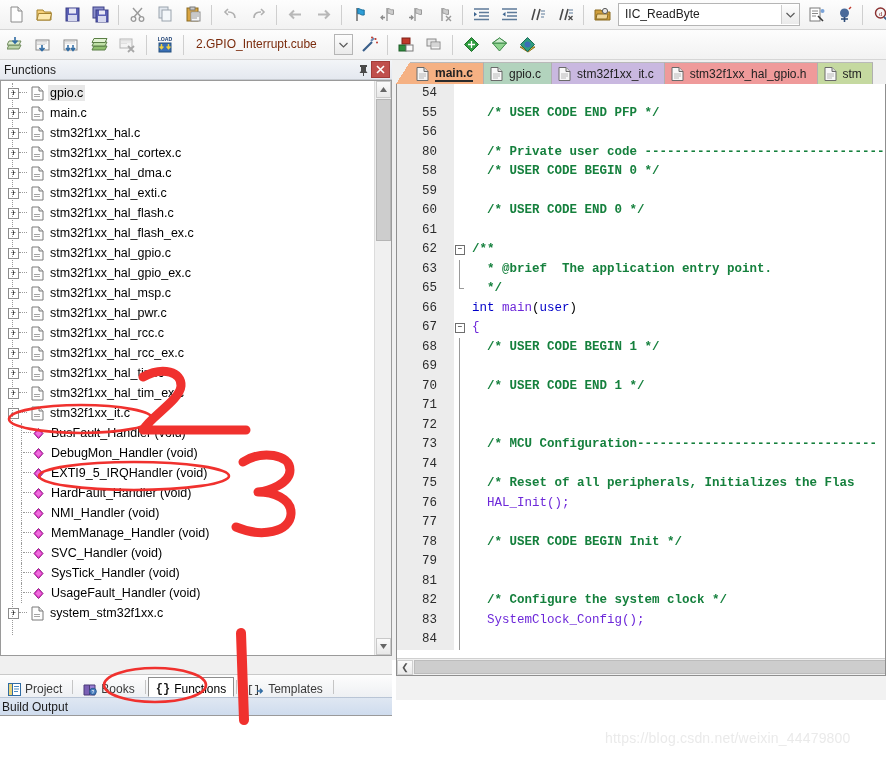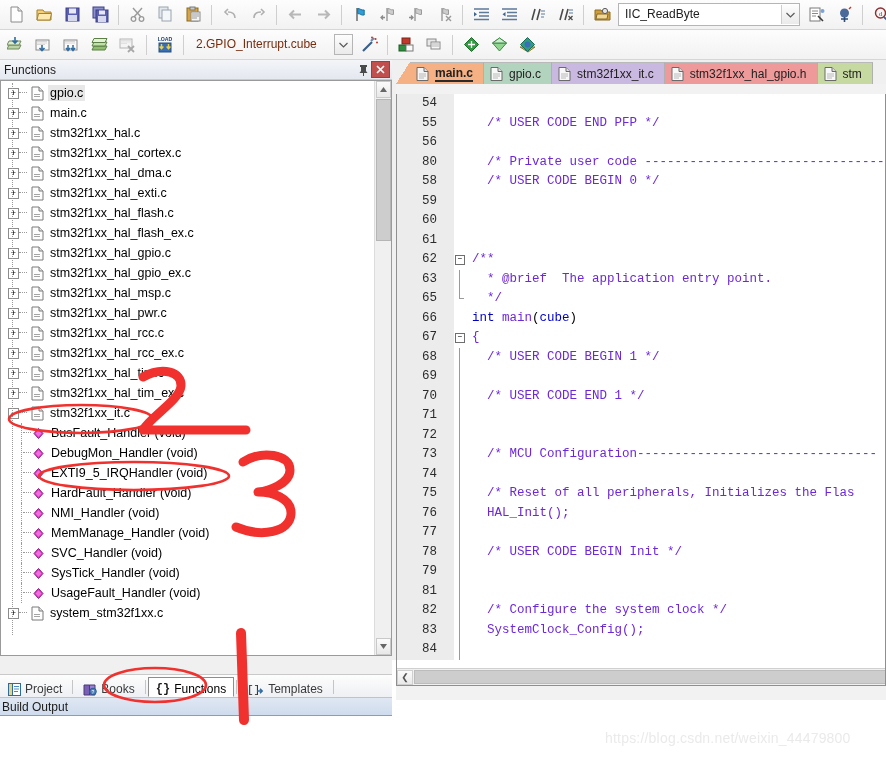--- a/index.html
+++ b/index.html
@@ -129,37 +129,36 @@
   }
   .etab .ticon{width:13px;height:14px;margin-right:6px;flex:0 0 auto;}
   .etab.active{font-weight:bold;}
   .etab.active .tlabel{border-bottom:2px solid #2b2b2b;}
   .leadslope{width:14px;height:22px;flex:0 0 auto;}
 
   #codewrap{
     position:absolute;left:0;top:24px;width:490px;height:592px;
     background:#fff;border:1px solid #8f8f8f;border-top:none;box-sizing:border-box;
     overflow:hidden;
-    margin-top:10px;
   }
   #code{position:absolute;left:0;top:0;right:0;bottom:0;font-family:"Liberation Mono","DejaVu Sans Mono",monospace;font-size:12.5px;}
   .cline{height:19.5px;display:flex;align-items:center;white-space:pre;}
   .gut{
     width:46px;flex:0 0 auto;text-align:right;padding-right:6px;box-sizing:border-box;
     color:#2b2b2b;background:#ececec;height:19.5px;line-height:19.5px;
   }
   .gutstripe{width:11px;flex:0 0 auto;background:#ececec;height:19.5px;position:relative;}
   .fold{width:11px;flex:0 0 auto;height:19.5px;position:relative;background:#fff;}
   .foldbox{position:absolute;left:1px;top:5px;width:8px;height:8px;border:1px solid #6f6f6f;background:#fff;
     font-size:8px;line-height:6px;text-align:center;color:#000;font-family:"Liberation Sans",sans-serif;}
   .foldline{position:absolute;left:5px;top:0;width:1px;height:19.5px;background:#9a9a9a;}
   .foldend{position:absolute;left:5px;top:0;width:1px;height:10px;background:#9a9a9a;}
   .foldend:after{content:"";position:absolute;left:0;top:9px;width:5px;height:1px;background:#9a9a9a;}
   .ctxt{padding-left:7px;line-height:19.5px;height:19.5px;}
-  .cm{color:#6d28d9;}
+  .cm{color:#15803d;font-weight:bold;}
   .kw{color:#0000c8;}
   .pl{color:#6d28d9;}
 
   #hscroll{
     position:absolute;left:0;bottom:0;width:490px;height:16px;
     background:#f0f0f0;border-top:1px solid #d0d0d0;display:flex;align-items:center;
   }
   #hscroll .har{width:16px;height:15px;display:flex;align-items:center;justify-content:center;
     background:linear-gradient(#fbfbfb,#e9e9e9);border:1px solid #cfcfcf;box-sizing:border-box;font-size:9px;color:#555;}
   #hscroll .hthumb{flex:1;height:14px;margin:0 1px;background:#cdcdcd;border:1px solid #bcbcbc;box-sizing:border-box;}
@@ -915,26 +914,26 @@
         </div>
       </div>
     <div id="codewrap">
       <div id="code">
           <div class="cline"><span class="gut">54</span><span class="gutstripe"></span><span class="fold"></span><span class="ctxt"></span></div>
           <div class="cline"><span class="gut">55</span><span class="gutstripe"></span><span class="fold"></span><span class="ctxt"><span class="cm">  /* USER CODE END PFP */</span></span></div>
           <div class="cline"><span class="gut">56</span><span class="gutstripe"></span><span class="fold"></span><span class="ctxt"></span></div>
           <div class="cline"><span class="gut">80</span><span class="gutstripe"></span><span class="fold"></span><span class="ctxt"><span class="cm">  /* Private user code ---------------------------------</span></span></div>
           <div class="cline"><span class="gut">58</span><span class="gutstripe"></span><span class="fold"></span><span class="ctxt"><span class="cm">  /* USER CODE BEGIN 0 */</span></span></div>
           <div class="cline"><span class="gut">59</span><span class="gutstripe"></span><span class="fold"></span><span class="ctxt"></span></div>
-          <div class="cline"><span class="gut">60</span><span class="gutstripe"></span><span class="fold"></span></div>
+          <div class="cline"><span class="gut">60</span><span class="gutstripe"></span><span class="fold"></span><span class="ctxt"><span class="cm">  /* USER CODE END 0 */</span></span></div>
           <div class="cline"><span class="gut">61</span><span class="gutstripe"></span><span class="fold"></span><span class="ctxt"></span></div>
           <div class="cline"><span class="gut">62</span><span class="gutstripe"></span><span class="fold"><span class="foldbox">−</span></span><span class="ctxt"><span class="cm">/**</span></span></div>
           <div class="cline"><span class="gut">63</span><span class="gutstripe"></span><span class="fold"><span class="foldline"></span></span><span class="ctxt"><span class="cm">  * @brief  The application entry point.</span></span></div>
           <div class="cline"><span class="gut">65</span><span class="gutstripe"></span><span class="fold"><span class="foldend"></span></span><span class="ctxt"><span class="cm">  */</span></span></div>
-          <div class="cline"><span class="gut">66</span><span class="gutstripe"></span><span class="fold"></span><span class="ctxt"><span class="kw">int</span> <span class="pl">main</span>(<span class="kw">cube</span>)</span></div>
+          <div class="cline"><span class="gut">66</span><span class="gutstripe"></span><span class="fold"></span><span class="ctxt"><span class="kw">int</span> <span class="pl">main</span>(<span class="kw">user</span>)</span></div>
           <div class="cline"><span class="gut">67</span><span class="gutstripe"></span><span class="fold"><span class="foldbox">−</span></span><span class="ctxt"><span class="pl">{</span></span></div>
           <div class="cline"><span class="gut">68</span><span class="gutstripe"></span><span class="fold"><span class="foldline"></span></span><span class="ctxt"><span class="cm">  /* USER CODE BEGIN 1 */</span></span></div>
           <div class="cline"><span class="gut">69</span><span class="gutstripe"></span><span class="fold"><span class="foldline"></span></span><span class="ctxt"></span></div>
           <div class="cline"><span class="gut">70</span><span class="gutstripe"></span><span class="fold"><span class="foldline"></span></span><span class="ctxt"><span class="cm">  /* USER CODE END 1 */</span></span></div>
           <div class="cline"><span class="gut">71</span><span class="gutstripe"></span><span class="fold"><span class="foldline"></span></span><span class="ctxt"></span></div>
           <div class="cline"><span class="gut">72</span><span class="gutstripe"></span><span class="fold"><span class="foldline"></span></span><span class="ctxt"></span></div>
           <div class="cline"><span class="gut">73</span><span class="gutstripe"></span><span class="fold"><span class="foldline"></span></span><span class="ctxt"><span class="cm">  /* MCU Configuration--------------------------------</span></span></div>
           <div class="cline"><span class="gut">74</span><span class="gutstripe"></span><span class="fold"><span class="foldline"></span></span><span class="ctxt"></span></div>
           <div class="cline"><span class="gut">75</span><span class="gutstripe"></span><span class="fold"><span class="foldline"></span></span><span class="ctxt"><span class="cm">  /* Reset of all peripherals, Initializes the Flas</span></span></div>
           <div class="cline"><span class="gut">76</span><span class="gutstripe"></span><span class="fold"><span class="foldline"></span></span><span class="ctxt"><span class="pl">  HAL_Init();</span></span></div>

